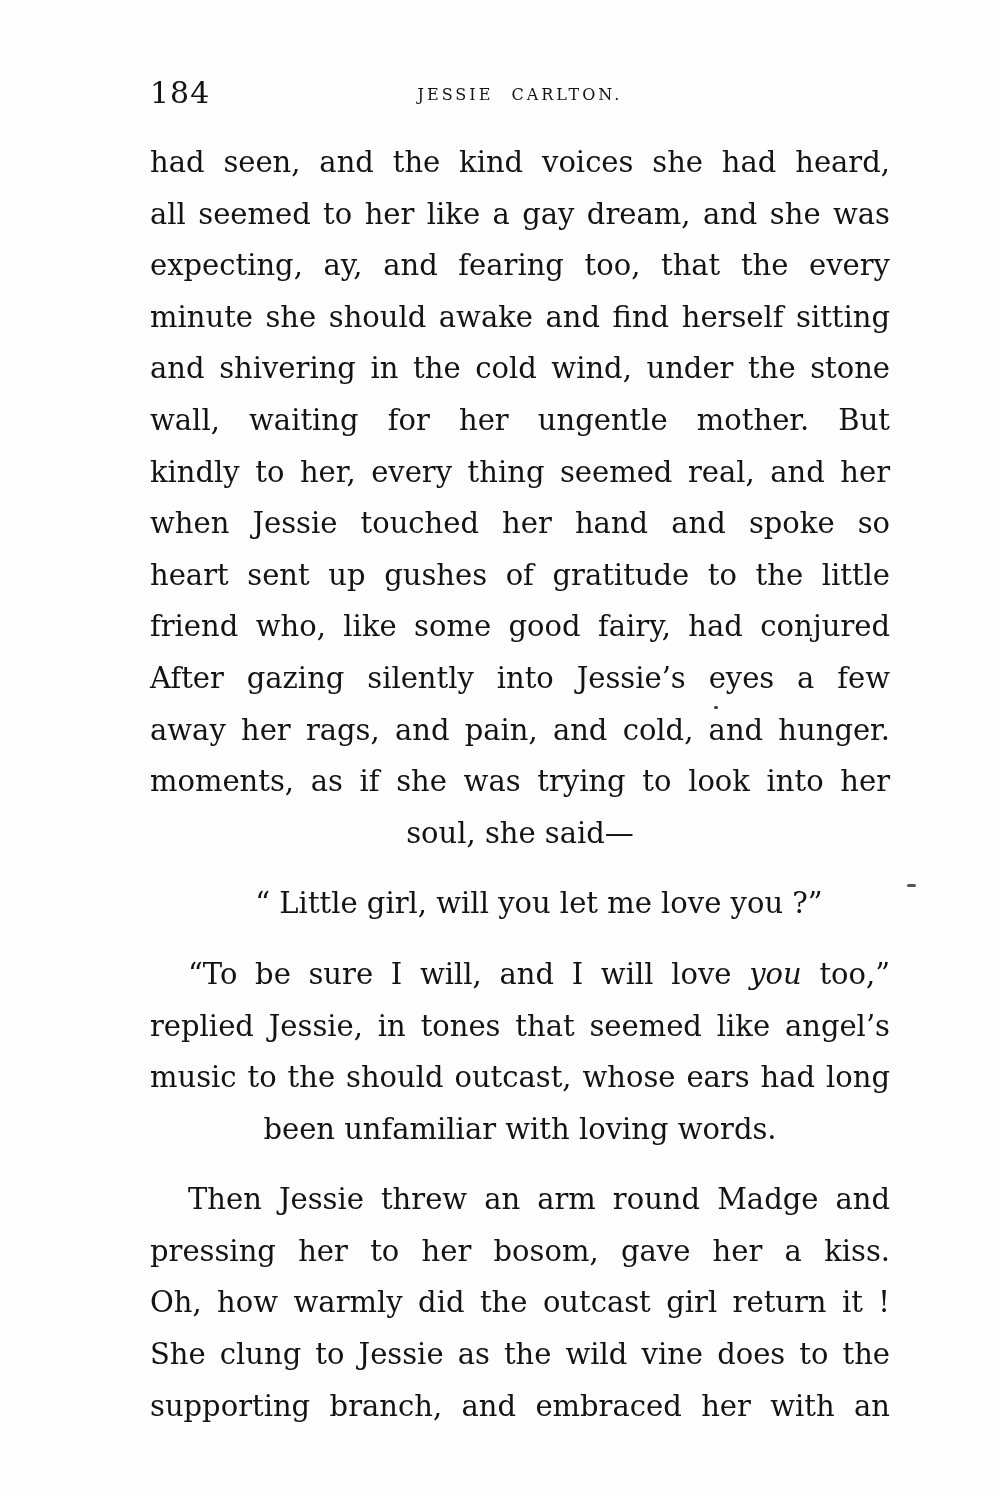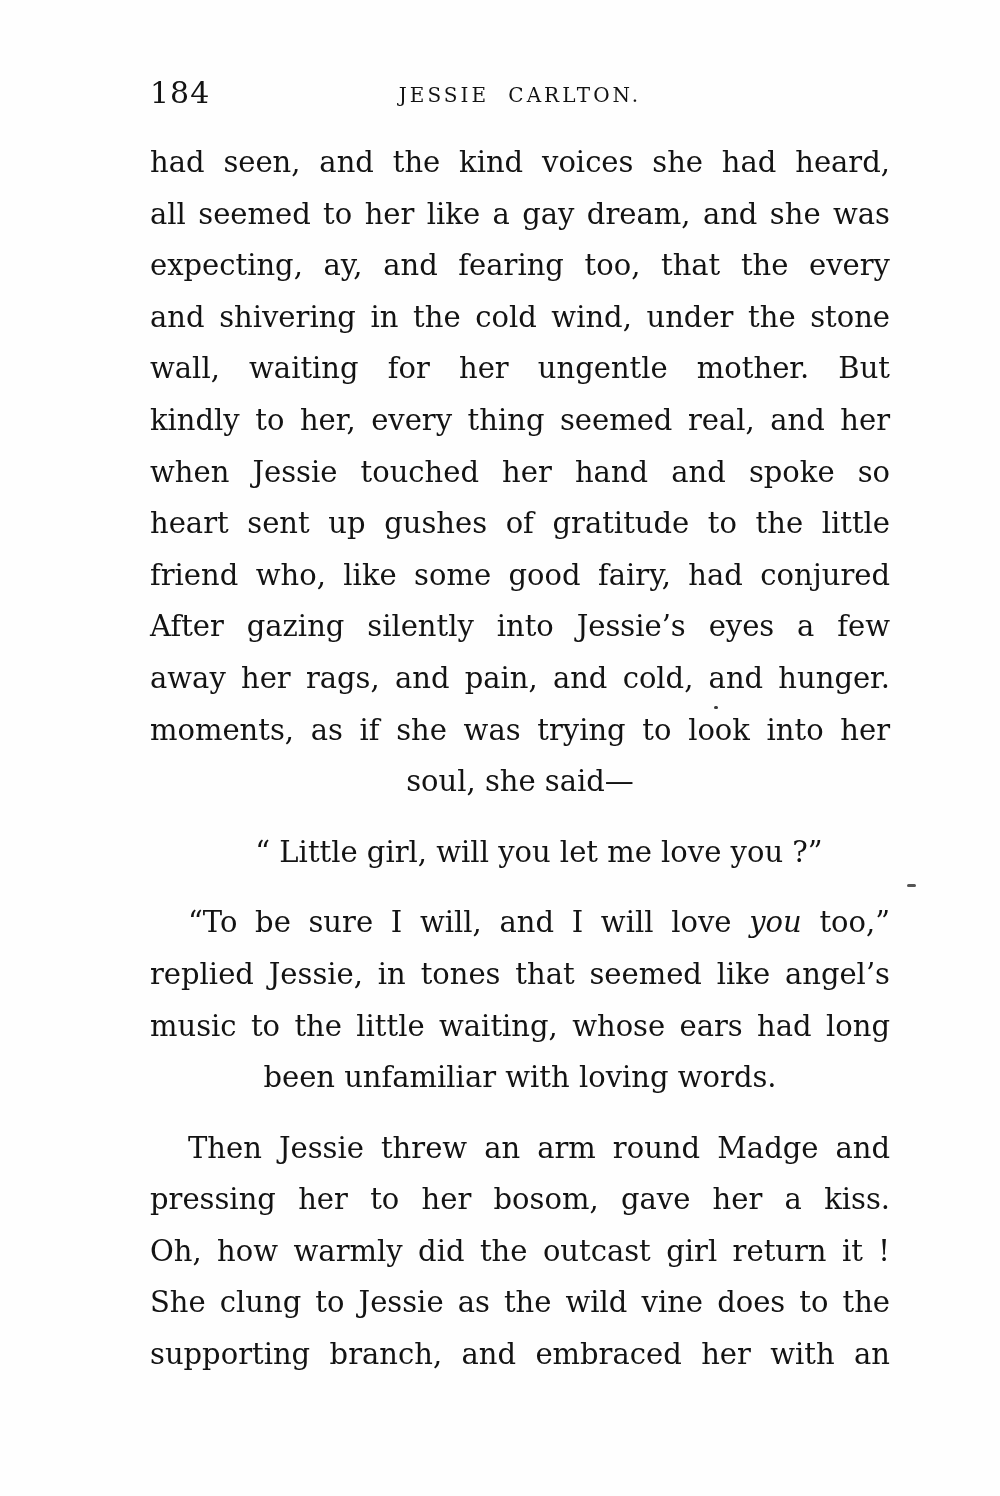--- a/index.html
+++ b/index.html
@@ -31,21 +31,21 @@
     font-size: 30px;
     line-height: 34px;
     letter-spacing: 1px;
   }
   .running-header {
     position: absolute;
     left: 0;
     right: 0;
     top: 6px;
     text-align: center;
-    font-size: 20px;
+    font-size: 16px;
     line-height: 26px;
     letter-spacing: 3px;
     word-spacing: 10px;
   }
   .text-block {
     position: absolute;
     left: 150px;
     top: 137px;
     width: 740px;
     font-size: 29px;
@@ -82,34 +82,35 @@
 <div class="page">
   <div class="header-row">
     <div class="page-number">184</div>
     <div class="running-header">JESSIE CARLTON.</div>
   </div>
 
   <div class="text-block">
       <div class="line just"><span>had seen, and the kind voices she had heard,</span></div>
       <div class="line just"><span>all seemed to her like a gay dream, and she was</span></div>
       <div class="line just"><span>expecting, ay, and fearing too, that the every</span></div>
+      <div class="line just"><span>minute she should awake and find herself sitting</span></div>
       <div class="line just"><span>and shivering in the cold wind, under the stone</span></div>
       <div class="line just"><span>wall, waiting for her ungentle mother. But</span></div>
       <div class="line just"><span>kindly to her, every thing seemed real, and her</span></div>
       <div class="line just"><span>when Jessie touched her hand and spoke so</span></div>
       <div class="line just"><span>heart sent up gushes of gratitude to the little</span></div>
       <div class="line just"><span>friend who, like some good fairy, had conjured</span></div>
       <div class="line just"><span>After gazing silently into Jessie’s eyes a few</span></div>
       <div class="line just"><span>away her rags, and pain, and cold, and hunger.</span></div>
       <div class="line just"><span>moments, as if she was trying to look into her</span></div>
       <div class="line"><span>soul, she said—</span></div>
       <div class="line indent"><span>“ Little girl, will you let me love you ?”</span></div>
       <div class="line just indent"><span>“To be sure I will, and I will love </span><span class="ital">you</span><span> too,”</span></div>
       <div class="line just"><span>replied Jessie, in tones that seemed like angel’s</span></div>
-      <div class="line just"><span>music to the little waiting, whose ears had long</span></div>
+      <div class="line just"><span>music to the should outcast, whose ears had long</span></div>
       <div class="line"><span>been unfamiliar with loving words.</span></div>
       <div class="line just indent"><span>Then Jessie threw an arm round Madge and</span></div>
       <div class="line just"><span>pressing her to her bosom, gave her a kiss.</span></div>
       <div class="line just"><span>Oh, how warmly did the outcast girl return it !</span></div>
       <div class="line just"><span>She clung to Jessie as the wild vine does to the</span></div>
       <div class="line just"><span>supporting branch, and embraced her with an</span></div>
     </div>
 
   <div class="artifact dot"></div>
   <div class="artifact dash"></div>

